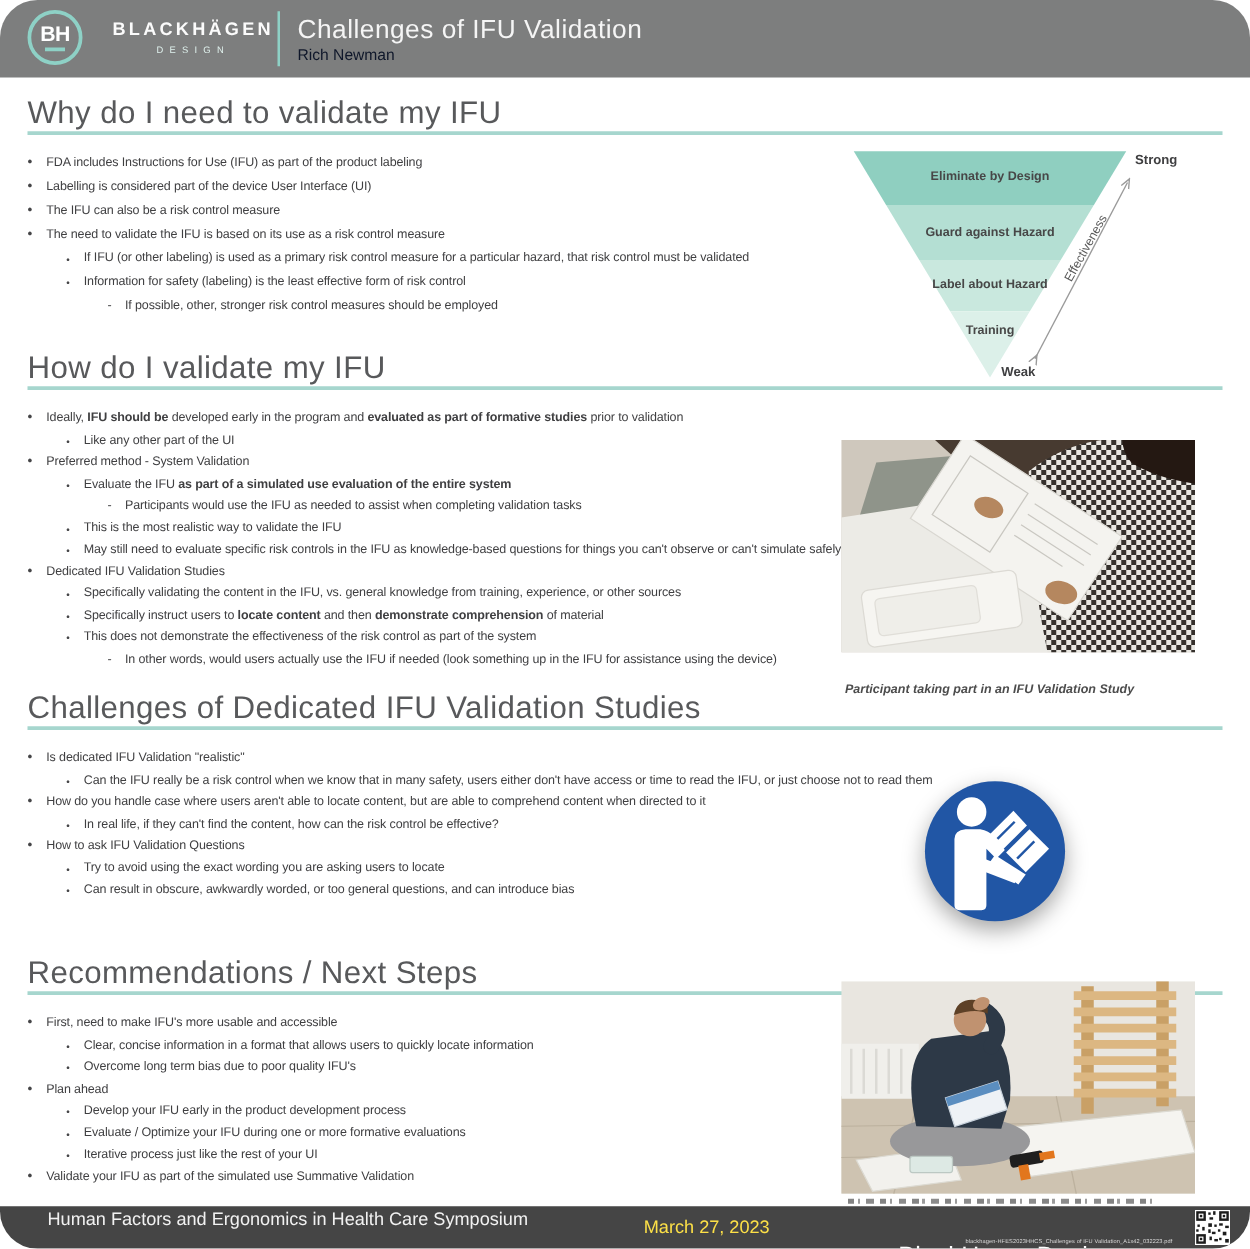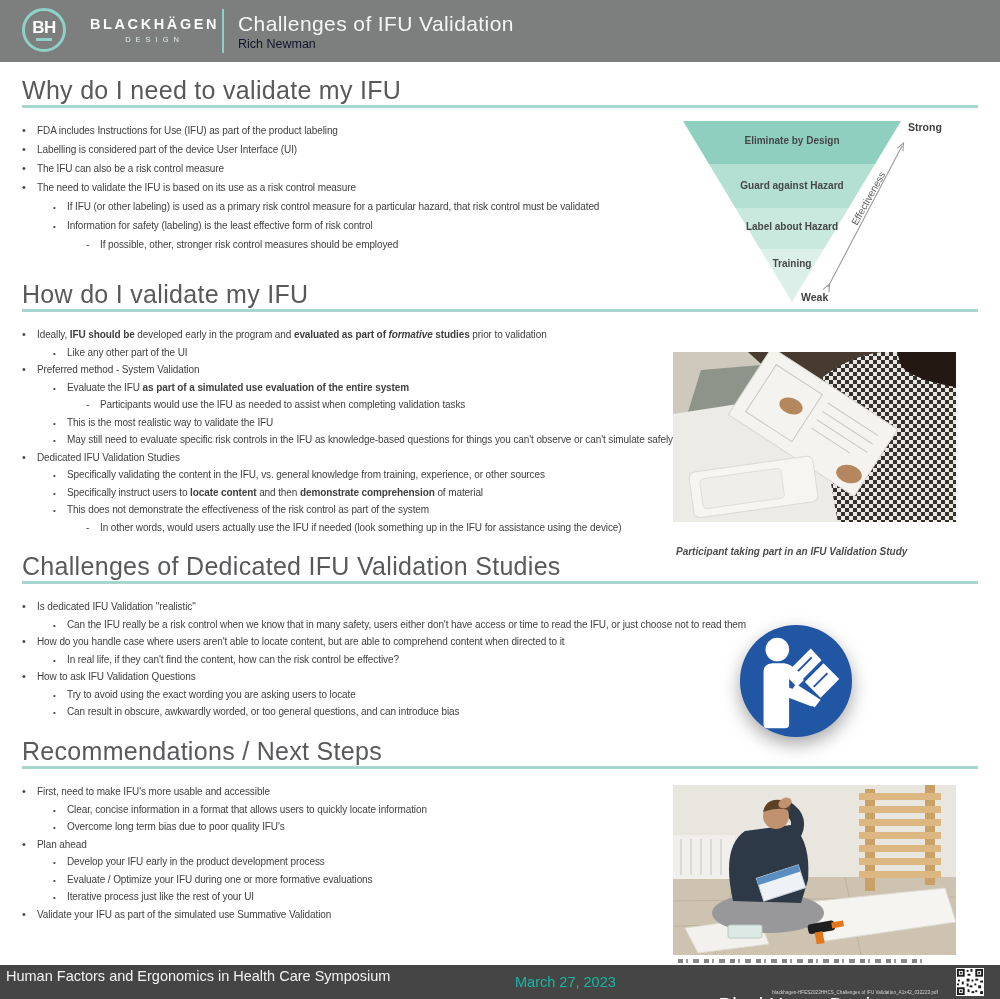--- a/index.html
+++ b/index.html
@@ -1,50 +1,50 @@
 <!DOCTYPE html>
 <html><head>
 <meta charset="utf-8">
 <style>
   html,body{margin:0;padding:0;background:#ffffff;}
   .page{position:relative;width:1000px;height:999px;background:#ffffff;overflow:hidden;
-        font-family:"Liberation Sans","DejaVu Sans",sans-serif;color:#3f3f41;}
+        font-family:"Liberation Sans","DejaVu Sans",sans-serif;color:#3f3f41;border-radius:30px;}
 
   
   .header{position:absolute;left:0;top:0;width:1000px;height:62px;background:#7d7e7e;}
   .logo{position:absolute;left:22px;top:8px;display:flex;align-items:center;}
   .logo-circle{width:44px;height:44px;border:3px solid #8ed1c6;border-radius:50%;
                display:flex;flex-direction:column;align-items:center;justify-content:center;box-sizing:border-box;}
   .logo-bh{color:#fff;font-weight:700;font-size:17px;letter-spacing:-0.5px;line-height:16px;}
   .logo-dash{width:16px;height:3px;background:#8ed1c6;margin-top:2px;}
   .logo-word{margin-left:24px;text-align:center;}
   .brand{color:#fbfbfb;font-size:14.5px;font-weight:600;letter-spacing:2.6px;line-height:15px;}
   .brand-sub{color:#dff0ec;font-size:7.5px;font-weight:400;letter-spacing:5px;margin-top:3px;}
   .header-divider{position:absolute;left:222px;top:9px;width:2px;height:44px;background:#8ed1c6;}
   .head-titles{position:absolute;left:238px;top:12px;}
   .head-title{color:#f5f5f5;font-size:21px;font-weight:300;letter-spacing:0.4px;line-height:24px;margin:0;}
   .head-author{color:#0f172a;font-size:12.5px;font-weight:400;margin-top:1px;}
 
   
   .sec{position:absolute;left:22px;width:956px;}
-  #sec1{top:76px;} #sec2{top:280px;} #sec3{top:552px;} #sec4{top:737px;}
+  #sec1{top:76px;} #sec2{top:280px;} #sec3{top:552px;} #sec4{top:764px;}
   .sec-title{margin:0;font-size:25px;font-weight:300;color:#58595b;letter-spacing:0.3px;line-height:28px;}
   .rule{width:956px;height:3px;background:#a6d6ce;margin-top:1px;}
   .bullets{margin-top:16px;width:700px;}
   .li{position:relative;line-height:13px;font-size:10px;letter-spacing:-0.1px;margin-bottom:6px;}
   .tight .li{margin-bottom:4.5px;}
   .l1{padding-left:15px;}
   .l2{margin-left:31px;padding-left:14px;}
   .l3{margin-left:64px;padding-left:14px;}
   .marker{position:absolute;left:0;top:0;color:#454547;}
   .l1>.marker{font-size:11px;}
   .l2>.marker{font-size:8px;top:1px;}
   .l3>.marker{font-size:10px;}
   .txt{white-space:nowrap;}
-  .b{font-weight:700;} .i{font-style:italic;margin-top:43px;}
+  .b{font-weight:700;} .i{margin-top:43px;}
 
   
   .fig-hierarchy{position:absolute;left:678px;top:114px;width:300px;height:195px;}
   .tri-label{font-size:10px;font-weight:700;fill:#474747;}
   .tri-axis{font-size:10px;fill:#5a5a5a;}
   .tri-end{font-size:10.5px;font-weight:600;fill:#3f3f41;}
 
   .fig-photo1{position:absolute;left:673px;top:352px;width:283px;height:170px;}
   .photo-caption{position:absolute;left:676px;top:546px;width:290px;
                  font-size:10px;font-style:italic;font-weight:600;color:#4c4c4c;}
@@ -52,24 +52,24 @@
   .fig-icon{position:absolute;left:737px;top:622px;width:118px;height:118px;
             filter:drop-shadow(0 7px 9px rgba(0,0,0,0.35));}
 
   .fig-photo2{position:absolute;left:673px;top:785px;width:283px;height:170px;}
   .caption-clip{position:absolute;left:678px;top:959px;width:246px;height:4px;overflow:hidden;
     background:repeating-linear-gradient(90deg,rgba(90,90,90,.75) 0 5px,transparent 5px 8px,
                rgba(90,90,90,.6) 8px 10px,transparent 10px 15px,rgba(90,90,90,.7) 15px 21px,transparent 21px 26px);}
 
   
   .footer{position:absolute;left:0;top:965px;width:1000px;height:34px;background:#454545;}
-  .foot-left{position:absolute;left:6px;top:0;height:22px;display:flex;align-items:center;
+  .foot-left{position:absolute;left:38px;top:0;height:22px;display:flex;align-items:center;
              color:#f2f2f2;font-size:14.5px;font-weight:400;}
   .foot-date{position:absolute;left:515px;top:0;height:34px;display:flex;align-items:center;
-             color:#14b8a6;font-size:14.5px;}
+             color:#fde047;font-size:14.5px;}
   .foot-site{position:absolute;right:62px;top:3px;color:#ffffff;font-size:20px;font-weight:300;letter-spacing:0.3px;margin-top:26px;}
   .foot-file{position:absolute;right:62px;top:25px;color:#d8d8d8;font-size:4.5px;letter-spacing:0.1px;}
   .foot-qr{position:absolute;right:16px;top:3px;width:28px;height:28px;}
 </style>
 </head>
 <body>
 
 <div class="page">
 
   <div class="header">

